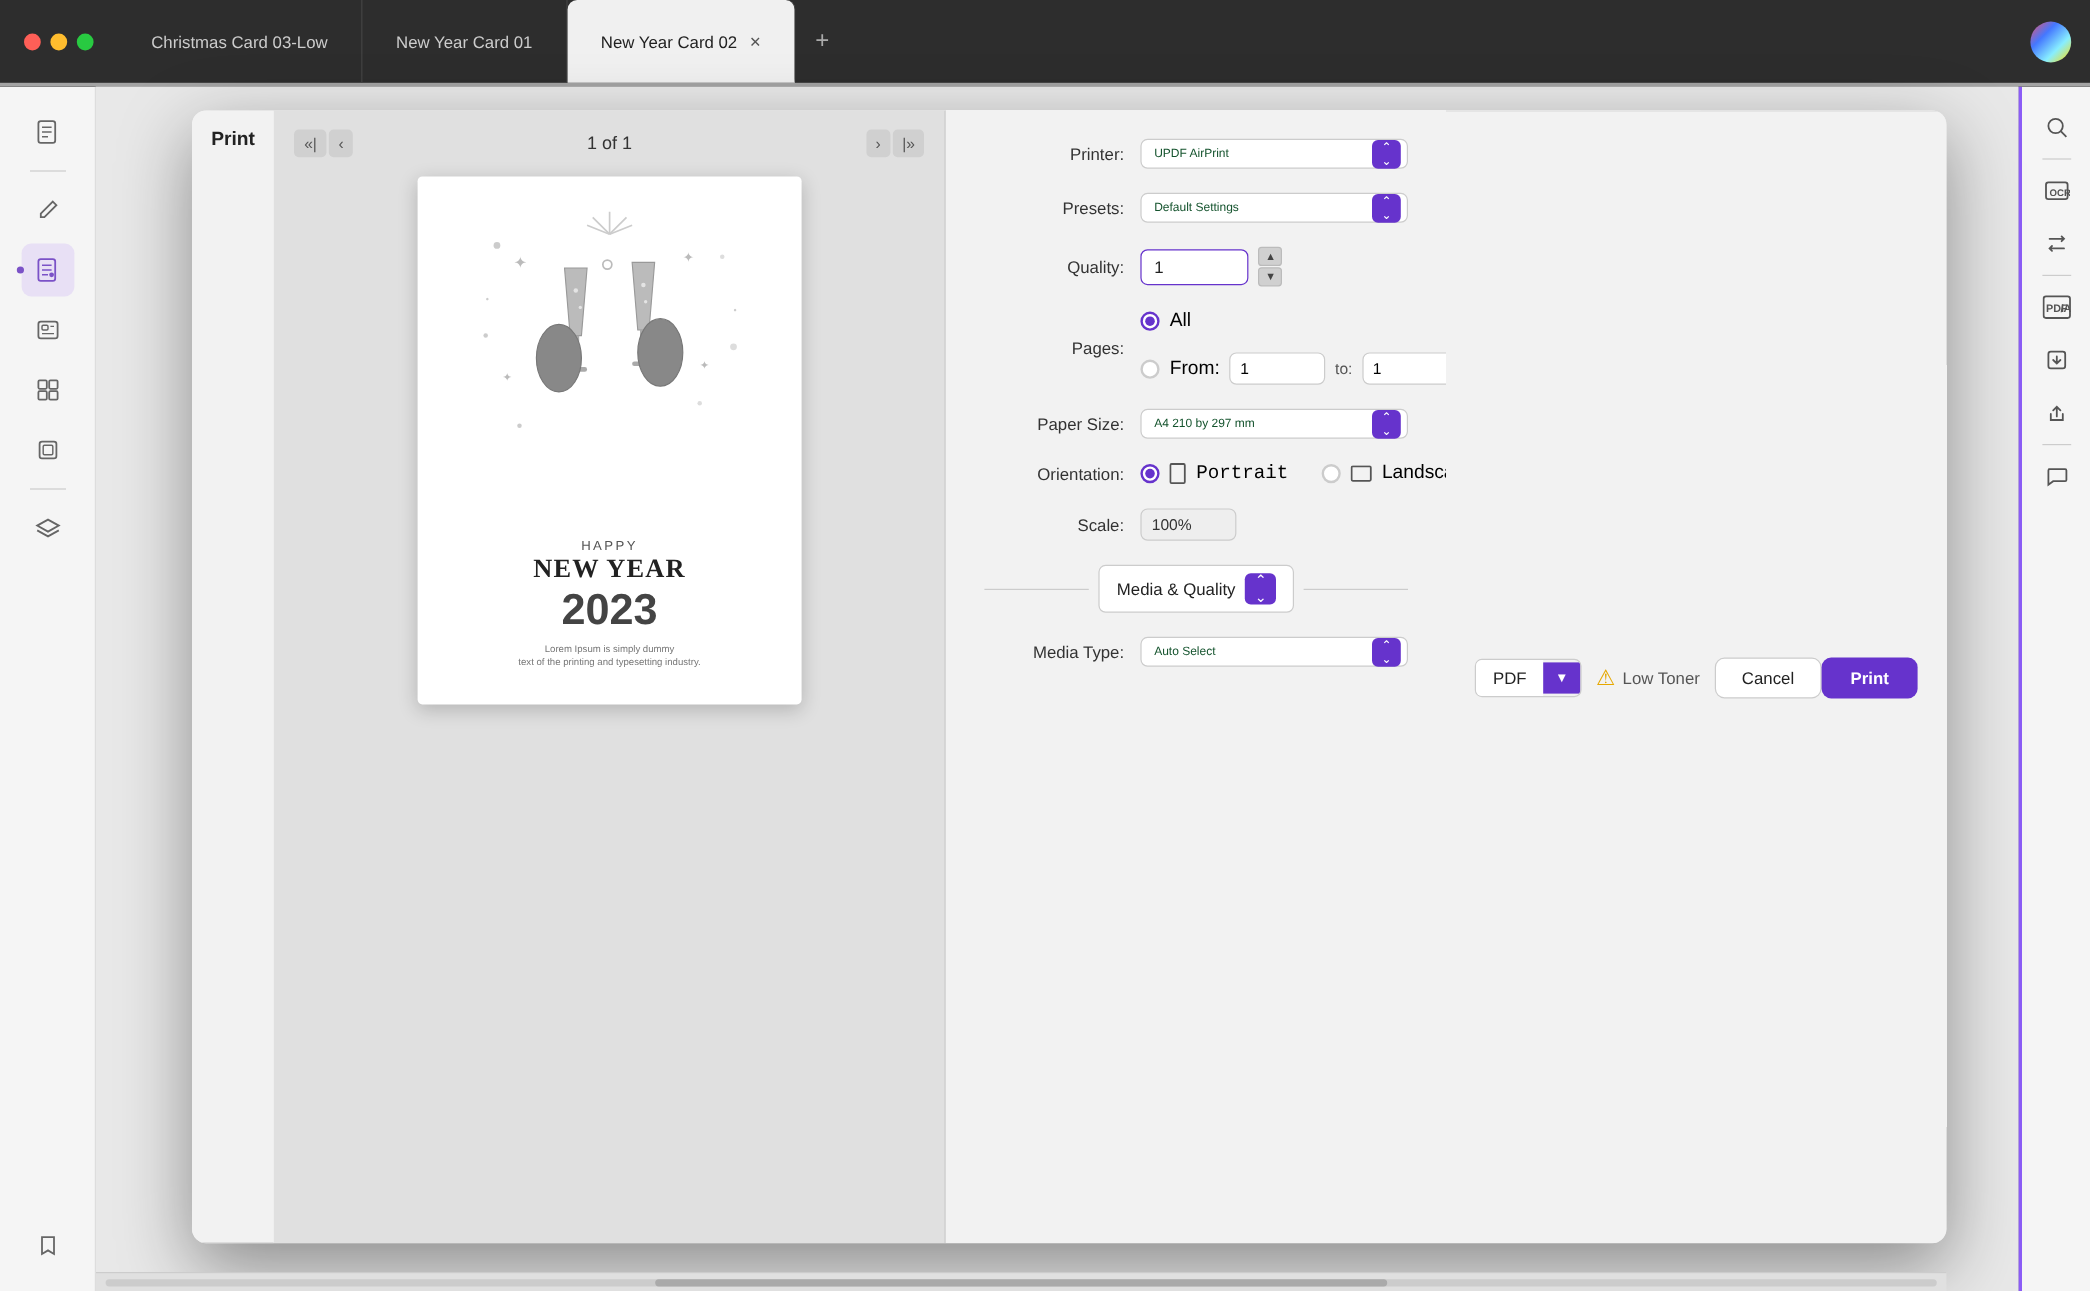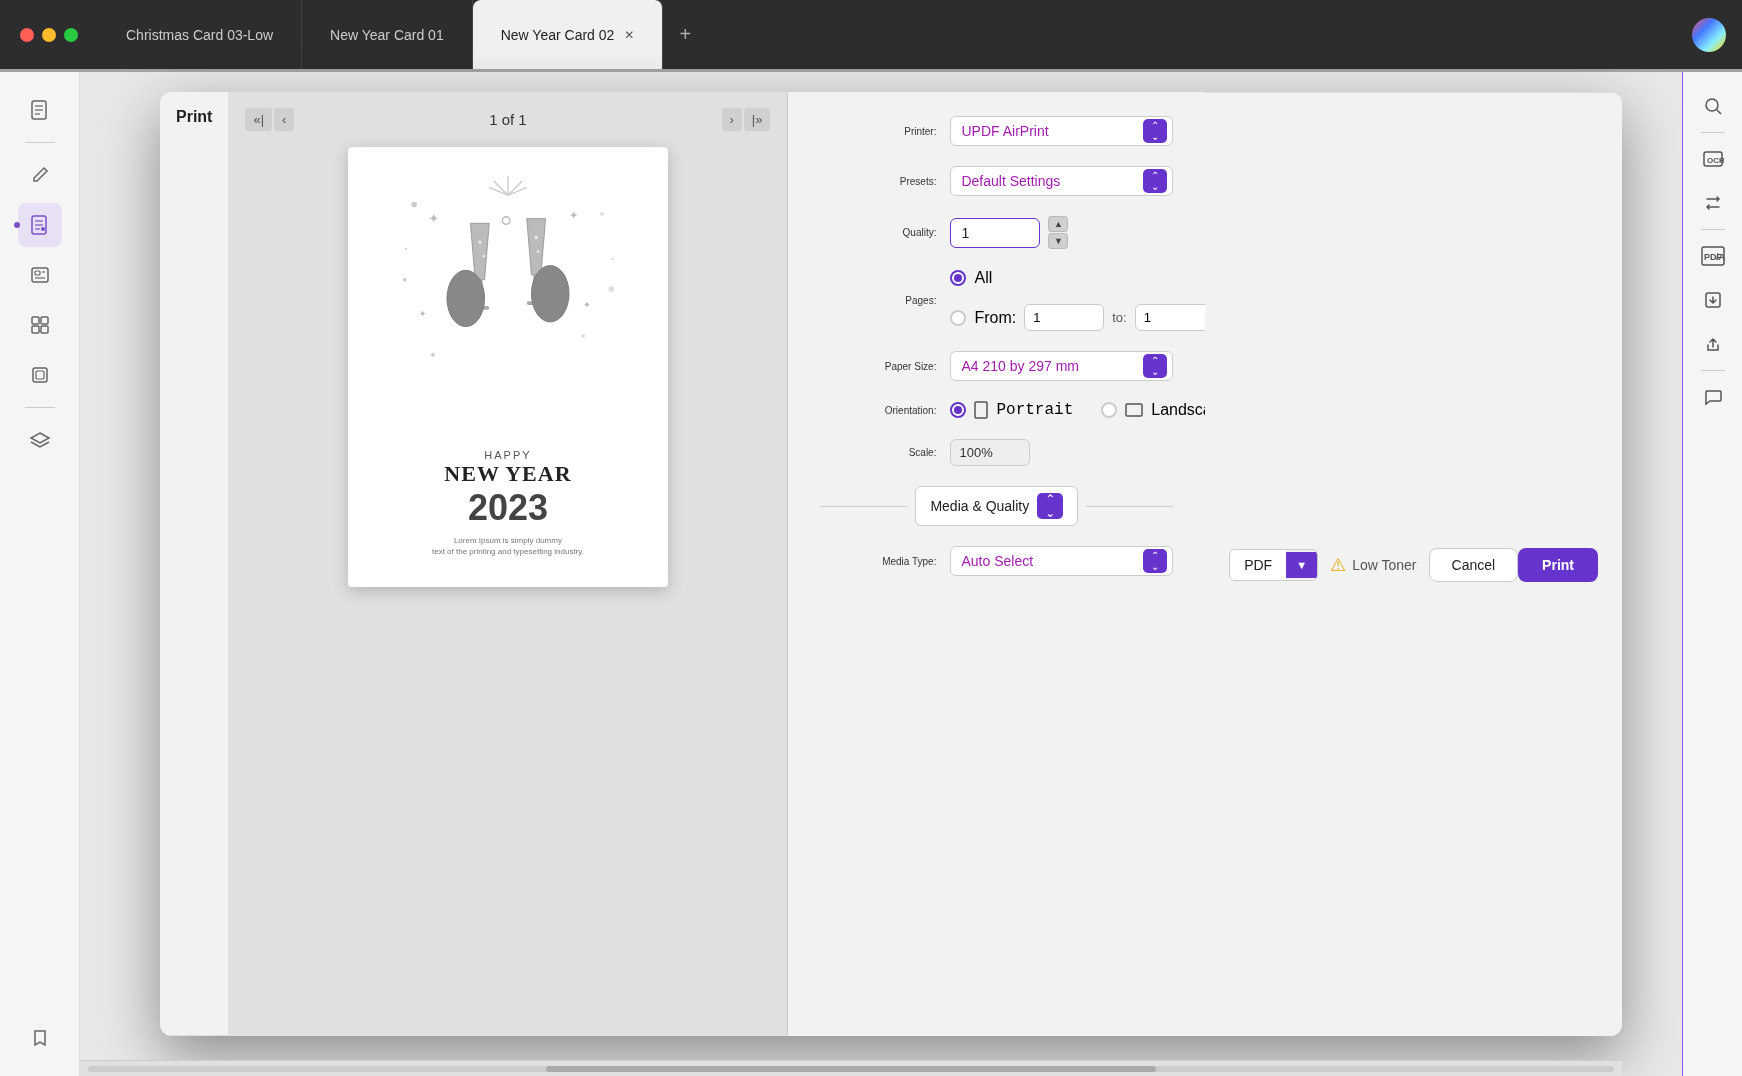--- a/index.html
+++ b/index.html
@@ -288,43 +288,43 @@
 
     .form-row {
       display: flex;
       align-items: center;
       margin-bottom: 20px;
     }
     .form-label {
       width: 130px;
       text-align: right;
       padding-right: 14px;
-      font-size: 10px;
+      font-size: 14px;
       color: #333;
       flex-shrink: 0;
     }
     .form-control {
       flex: 1;
       display: flex;
       align-items: center;
       gap: 8px;
     }
 
     .select-wrapper {
       position: relative;
       flex: 1;
     }
     .select-input {
       width: 100%;
       padding: 6px 32px 6px 10px;
       border: 1px solid #ccc;
       border-radius: 6px;
       background: white;
-      font-size: 14px;
-      color: #a21caf;
+      font-size: 10px;
+      color: #14532d;
       appearance: none;
       cursor: pointer;
     }
     .select-arrow {
       position: absolute;
       right: 6px;
       top: 50%;
       transform: translateY(-50%);
       width: 24px;
       height: 24px;
@@ -500,21 +500,21 @@
       font-size: 14px;
       color: white;
       cursor: pointer;
       font-weight: 600;
     }
 
     
     .right-sidebar {
       width: 60px;
       background: #f5f5f5;
-      border-left: 1px solid #8b5cf6;
+      border-left: 3px solid #8b5cf6;
       display: flex;
       flex-direction: column;
       align-items: center;
       padding-top: 16px;
       gap: 8px;
     }
     .right-icon {
       width: 36px;
       height: 36px;
       display: flex;

